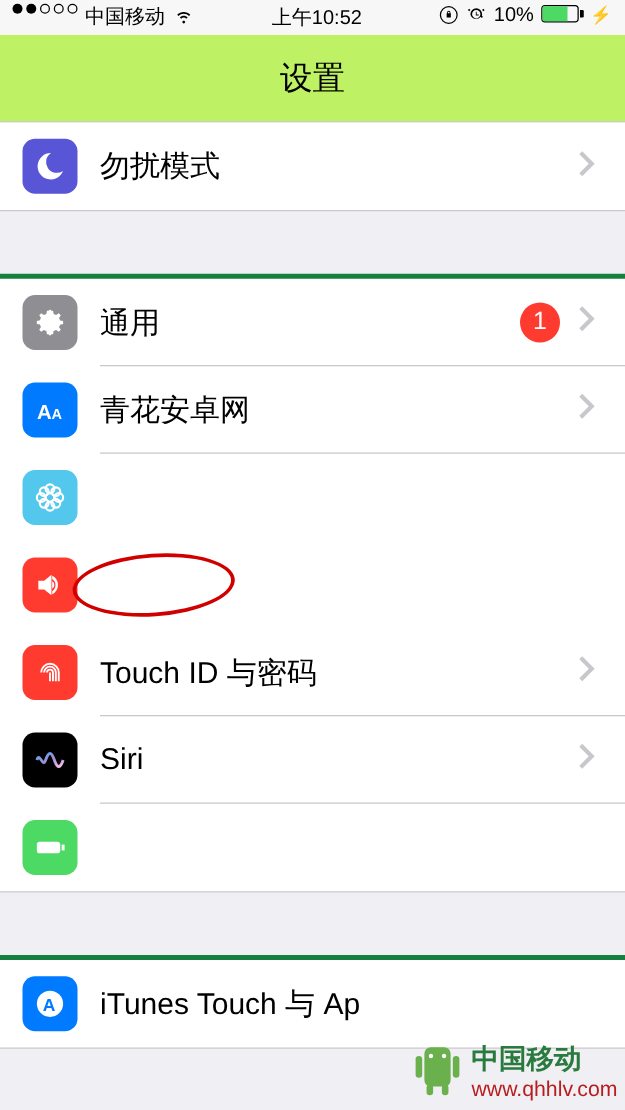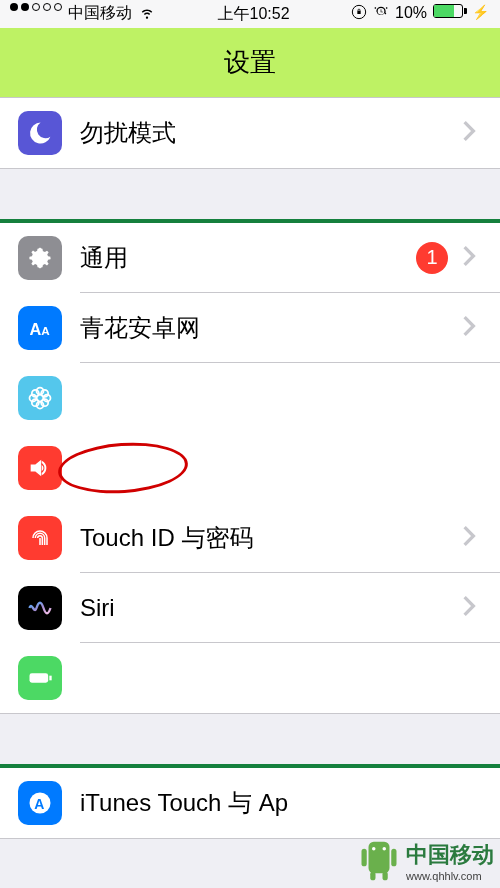--- a/index.html
+++ b/index.html
@@ -31,21 +31,21 @@
   .bg-purple { background: #5856d6; }
   .bg-grey { background: #8e8e93; }
   .bg-blue { background: #007aff; }
   .bg-cyan { background: #54c7ec; }
   .bg-red { background: #ff3b30; }
   .bg-black { background: #000; }
   .bg-green { background: #4cd964; }
   .watermark { position: absolute; right: 6px; bottom: 6px; text-align: right; display: flex; align-items: center; gap: 6px; z-index: 10; }
   .watermark-text { display: flex; flex-direction: column; align-items: flex-start; }
   .watermark .big { font-size: 22px; color: #2a7a3e; font-weight: bold; }
-  .watermark .small { font-size: 11px; color: #404040; }
+  .watermark .small { font-size: 17px; color: #b91c1c; }
   .watermark svg { width: 42px; height: 42px; }
 </style>
 </head>
 <body>
 
 <div class="status-bar">
   <div class="status-left">
     <div class="dots">
       <div class="dot filled"></div>
         <div class="dot filled"></div>

